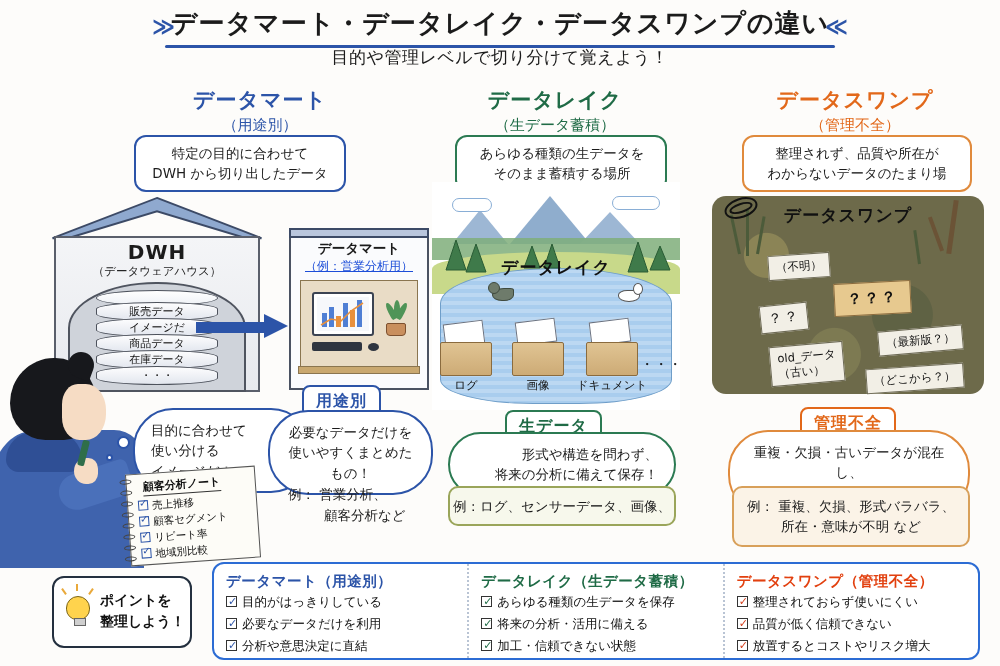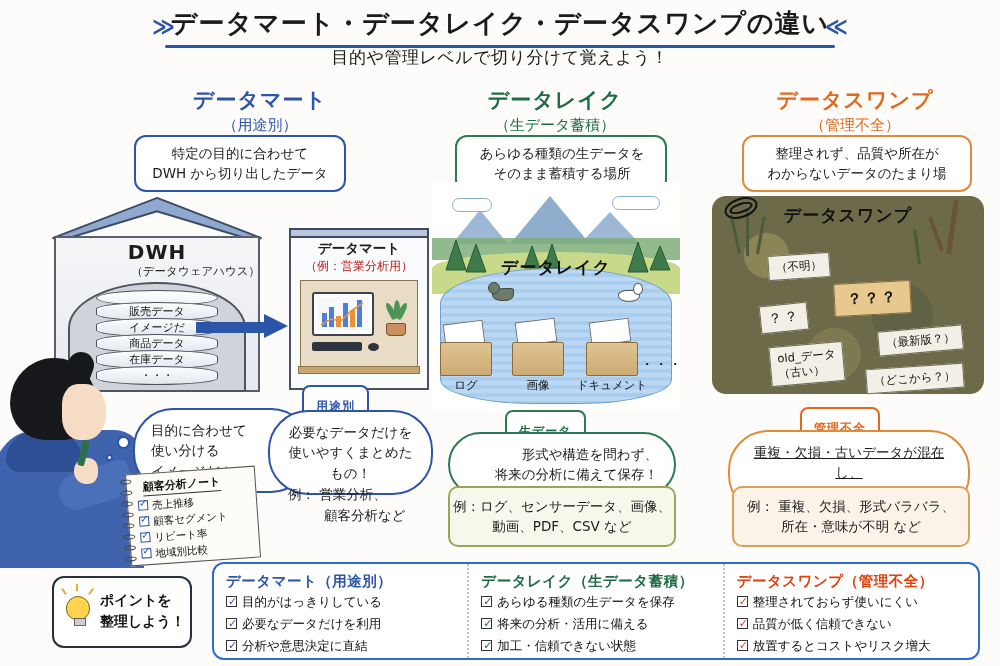--- a/index.html
+++ b/index.html
@@ -62,38 +62,38 @@
     position: absolute; border: 2px solid; border-radius: 10px;
     padding: 8px 2px; font-size: 13.5px; line-height: 1.5;
     text-align: center; color: #1b1b1b;
   }
   .ex-lake  { left: 448px; top: 486px; width: 228px; border-color: #9aa55a; background: #f7f8ec; }
   .ex-swamp { left: 732px; top: 486px; width: 238px; border-color: #d8a05a; background: #fbf3e7; }
 
   
   .tag {
     position: absolute; border: 2px solid; border-radius: 8px; background: #fff;
-    font-size: 12px; font-weight: 700; padding: 11px 12px; letter-spacing: 1px;
+    font-size: 16px; font-weight: 700; padding: 4px 12px; letter-spacing: 1px;
   }
   .tag.blue   { border-color: #2c54a8; color: #2c54a8; }
   .tag.green  { border-color: #2b7a52; color: #1f6b46; }
   .tag.orange { border-color: #e2681a; color: #e2681a; }
   .t-youto { left: 302px; top: 385px; }
   .t-nama  { left: 505px; top: 410px; }
   .t-kanri { left: 800px; top: 407px; }
 
   
   .cloud {
     position: absolute; border: 2px solid; border-radius: 40px;
     background: #fff; padding: 10px 16px;
     font-size: 13.5px; line-height: 1.5; color: #1b1b1b;
   }
   .cloud.blue  { border-color: #2c54a8; }
   .cloud.green { border-color: #2b7a52; }
-  .cloud.org   { border-color: #e08a3c; text-decoration: underline; }
+  .cloud.org   { border-color: #e08a3c; }
   .cloud::before, .cloud::after {
     content: ""; position: absolute; border-radius: 50%;
     background: #fff; border: 2px solid inherit;
   }
   .c-think { left: 133px; top: 408px; width: 178px; text-align: left; }
   .c-think .dot1, .c-think .dot2 {
     position: absolute; border: 2px solid #2c54a8; border-radius: 50%; background: #fff;
   }
   .c-think .dot1 { width: 13px; height: 13px; left: -18px; top: 26px; }
   .c-think .dot2 { width: 7px;  height: 7px;  left: -29px; top: 44px; }
@@ -115,21 +115,21 @@
   .wh-body {
     position: absolute; left: 10px; top: 40px; width: 206px; height: 156px;
     background: linear-gradient(180deg,#f4f5f7,#e7e9ee);
     border: 2px solid #5a5f6b;
   }
   .wh-title {
     position: absolute; left: 10px; top: 44px; width: 206px; text-align: center;
     font-size: 20px; font-weight: 700; color: #1b1b1b; letter-spacing: 1px;
   }
   .wh-sub {
-    position: absolute; left: 10px; top: 68px; width: 206px; text-align: right;
+    position: absolute; left: 10px; top: 68px; width: 206px; text-align: center;
     font-size: 11.5px; color: #1b1b1b;
   }
   .wh-arch {
     position: absolute; left: 24px; top: 86px; width: 178px; height: 110px;
     background: #cfd3da; border: 2px solid #4f545f;
     border-radius: 88px 88px 0 0 / 46px 46px 0 0;
   }
   .cylinder {
     position: absolute; left: 52px; top: 94px; width: 122px; height: 104px;
   }
@@ -154,21 +154,21 @@
   }
 
   
   .desk-box { position: absolute; left: 289px; top: 232px; width: 140px; height: 158px;
     background: #fafbfd; border: 2px solid #4a5262; }
   .desk-top { position: absolute; left: 289px; top: 228px; width: 140px; height: 10px;
     background: #b9c6dd; border: 2px solid #3c4a66; }
   .desk-label { position: absolute; left: 289px; top: 240px; width: 140px; text-align: center;
     font-size: 13.5px; font-weight: 700; color: #1b1b1b; }
   .desk-sub { position: absolute; left: 289px; top: 258px; width: 140px; text-align: center;
-    font-size: 12px; color: #b91c1c; }
+    font-size: 12px; color: #1d4ed8; text-decoration: underline; }
   .desk-inner { position: absolute; left: 300px; top: 280px; width: 118px; height: 88px;
     background: #e9dcc6; border: 1.5px solid #8a7550; }
   .monitor { position: absolute; left: 312px; top: 292px; width: 62px; height: 44px;
     background: #fff; border: 2px solid #3b4352; border-radius: 3px; overflow: hidden; }
   .mon-screen { position: absolute; left: 3px; top: 3px; right: 3px; bottom: 3px;
     background: #f6f8fb; }
   .bar { position: absolute; bottom: 4px; width: 5px; background: #4f7fd4; }
   .kb { position: absolute; left: 312px; top: 342px; width: 50px; height: 9px;
     background: #2f3540; border-radius: 2px; }
   .mouse { position: absolute; left: 368px; top: 343px; width: 11px; height: 8px;
@@ -491,21 +491,20 @@
     <div style="text-align:left;padding-left:10px;">例： 営業分析、</div>
     <div style="text-align:left;padding-left:46px;">顧客分析など</div>
   </div>
 
   <div class="cloud green c-lake2">
     <div>形式や構造を問わず、</div>
     <div>将来の分析に備えて保存！</div>
   </div>
   <div class="ex-box ex-lake">
     <div>例：ログ、センサーデータ、画像、</div>
-    <div>動画、PDF、CSV など</div>
   </div>
 
   <div class="cloud org c-swamp2">
     <div>重複・欠損・古いデータが混在し、</div>
     <div>信頼できない状態！</div>
   </div>
   <div class="ex-box ex-swamp">
     <div>例： 重複、欠損、形式バラバラ、</div>
     <div>所在・意味が不明 など</div>
   </div>

